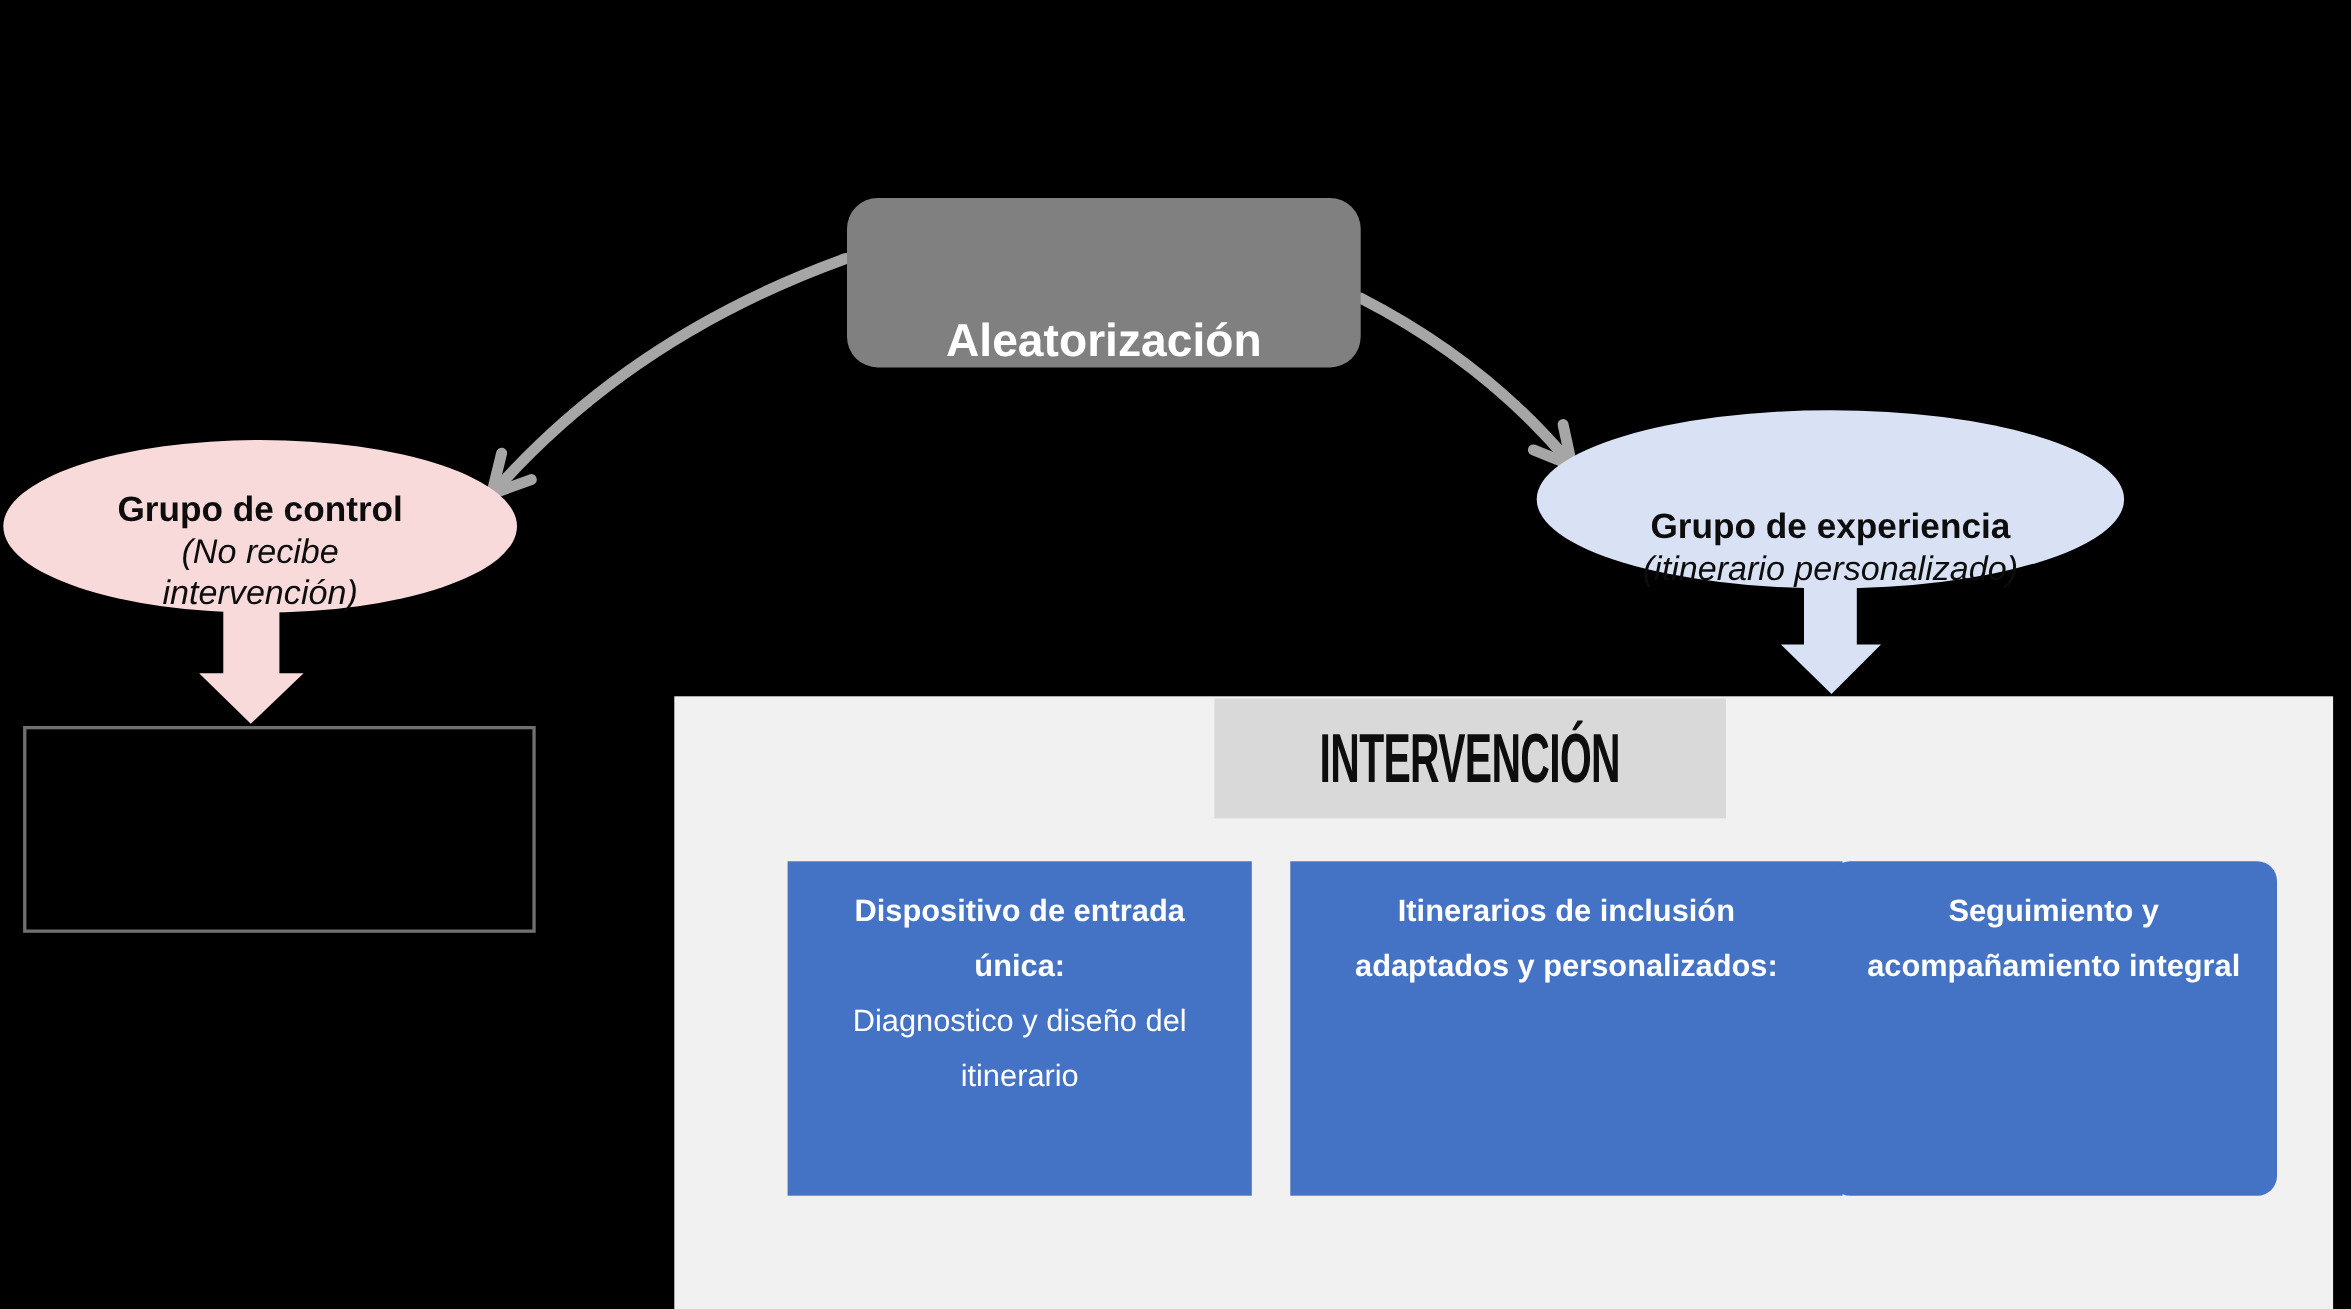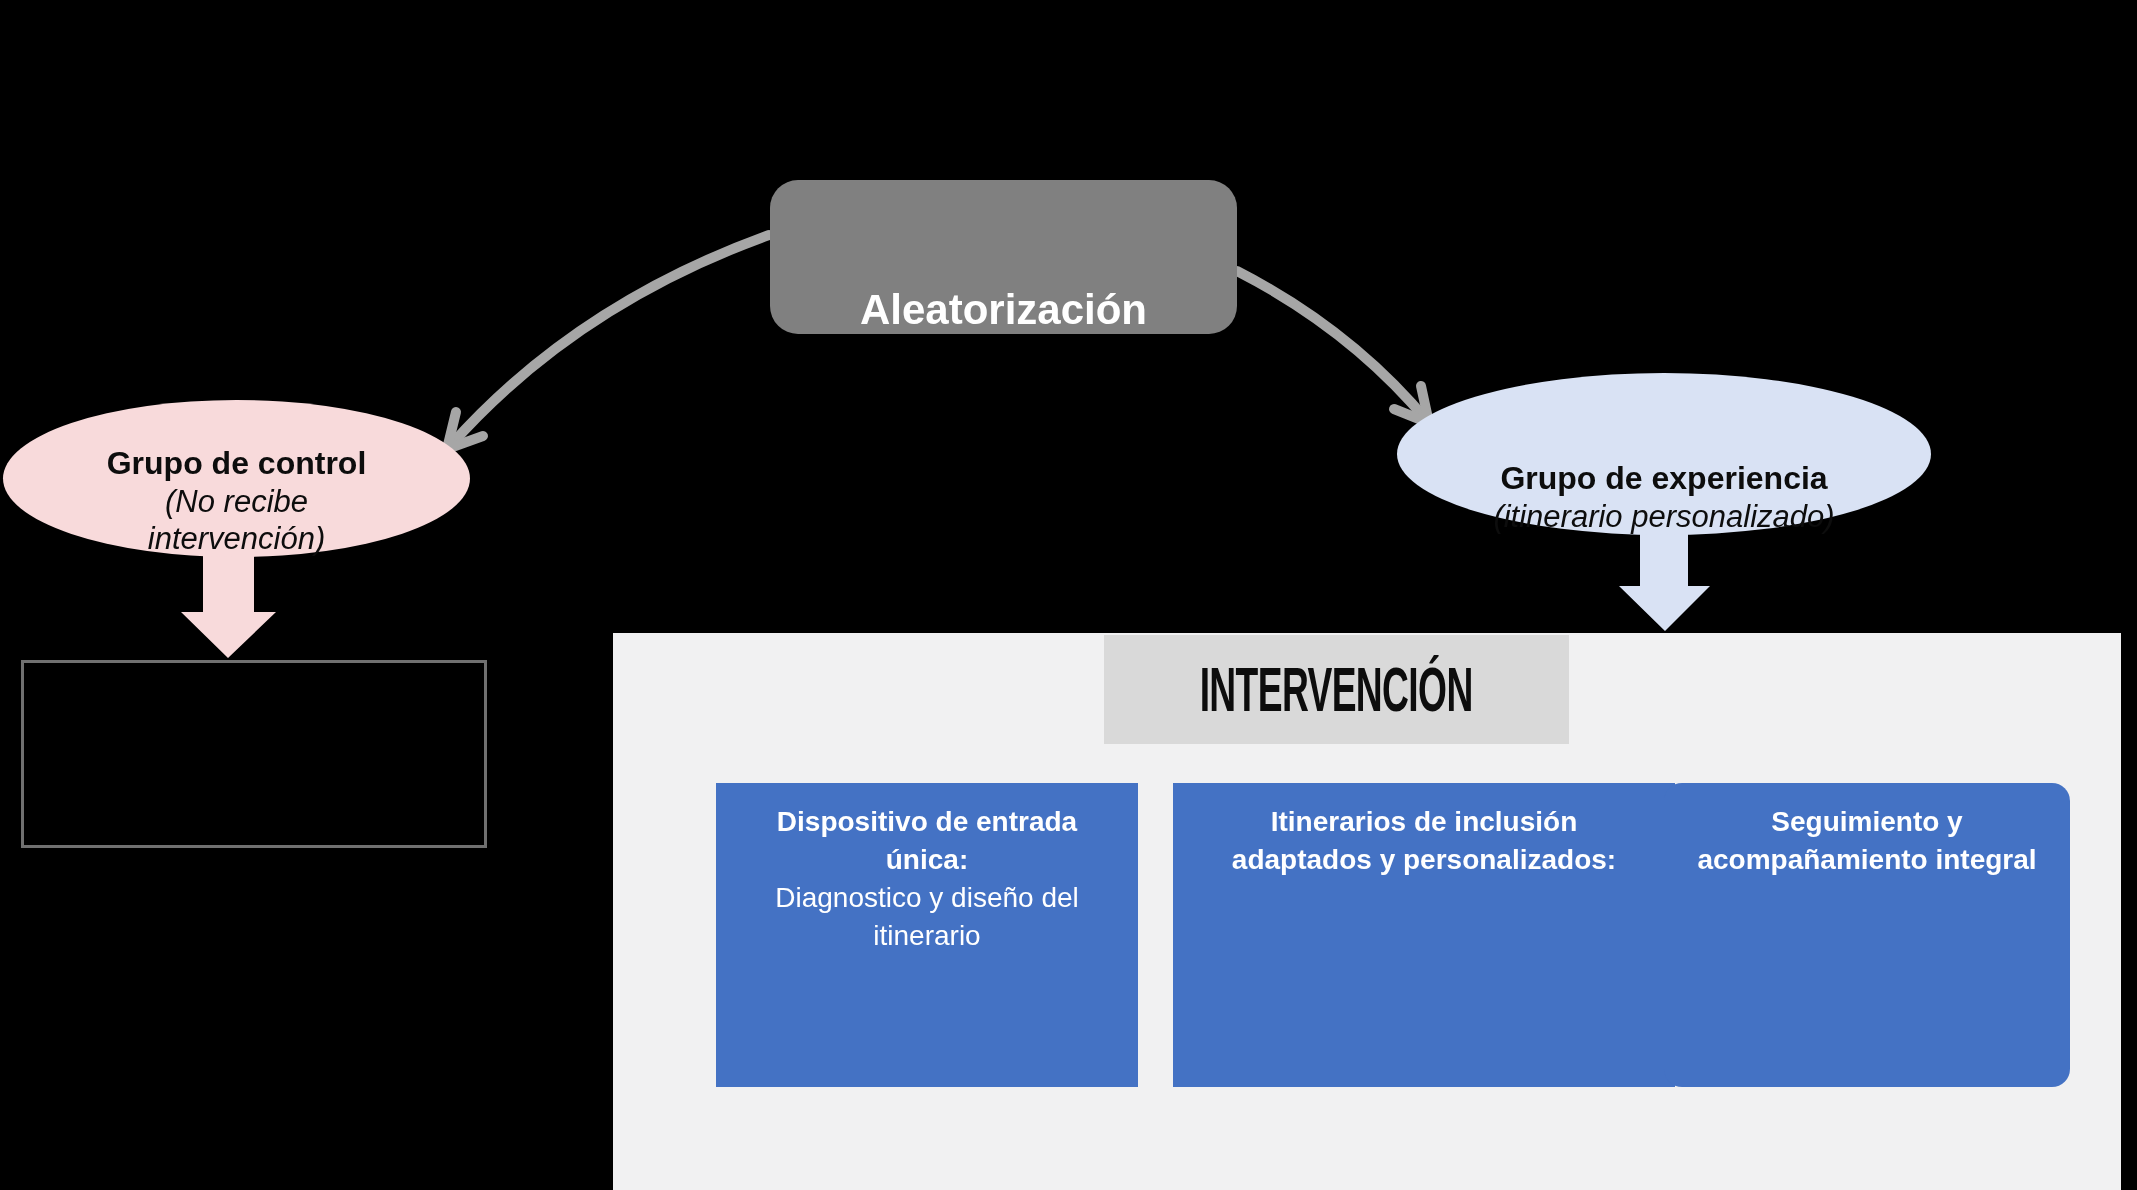--- a/index.html
+++ b/index.html
@@ -48,21 +48,21 @@
     position:absolute;left:491px;top:2px;width:465px;height:109px;
     background:#D9D9D9;display:flex;align-items:center;justify-content:center;
   }
   .panel-header span{
     display:inline-block;color:#0d0d0d;font-weight:bold;font-size:60px;
     letter-spacing:-1px;transform:scale(0.62,1.05);white-space:nowrap;
   }
   .card{
     position:absolute;top:150px;height:304px;background:#4472C4;color:#ffffff;
     box-sizing:border-box;padding:20px 26px;text-align:center;
-    font-size:28px;line-height:38px;
+    font-size:28px;line-height:50px;
   }
   .card-1{left:103px;width:422px;}
   .card-2{left:560px;width:502px;}
   .card-3{left:1051px;width:406px;border-radius:18px;}
   .card-title{display:block;font-weight:bold;}
   .card-body{display:block;font-weight:normal;}
 </style>
 </head>
 <body>
 

